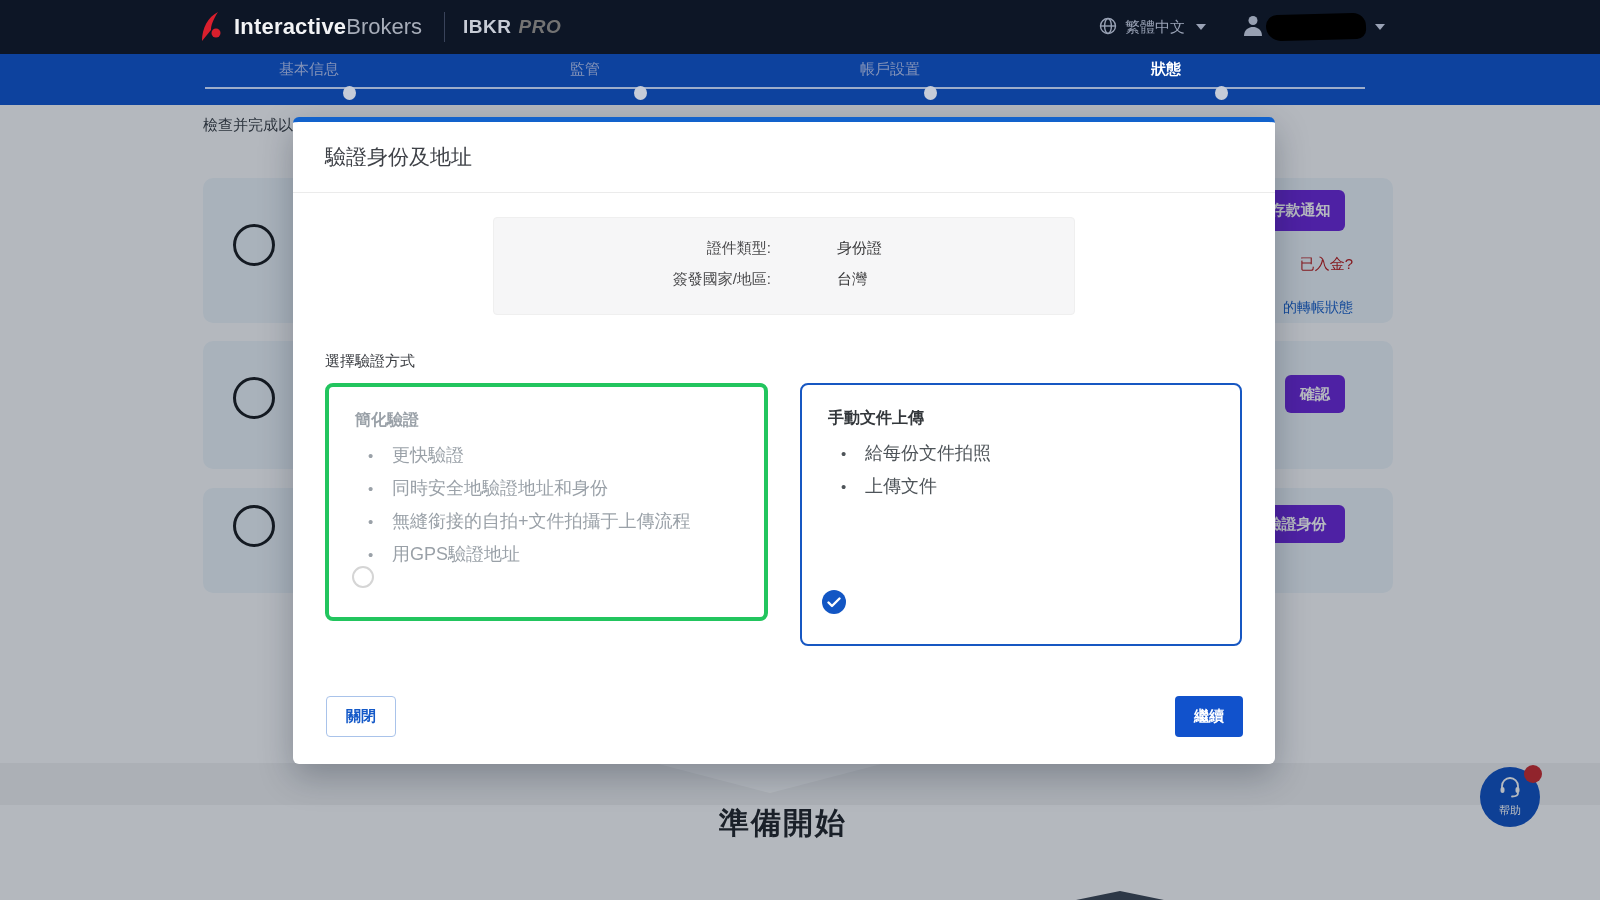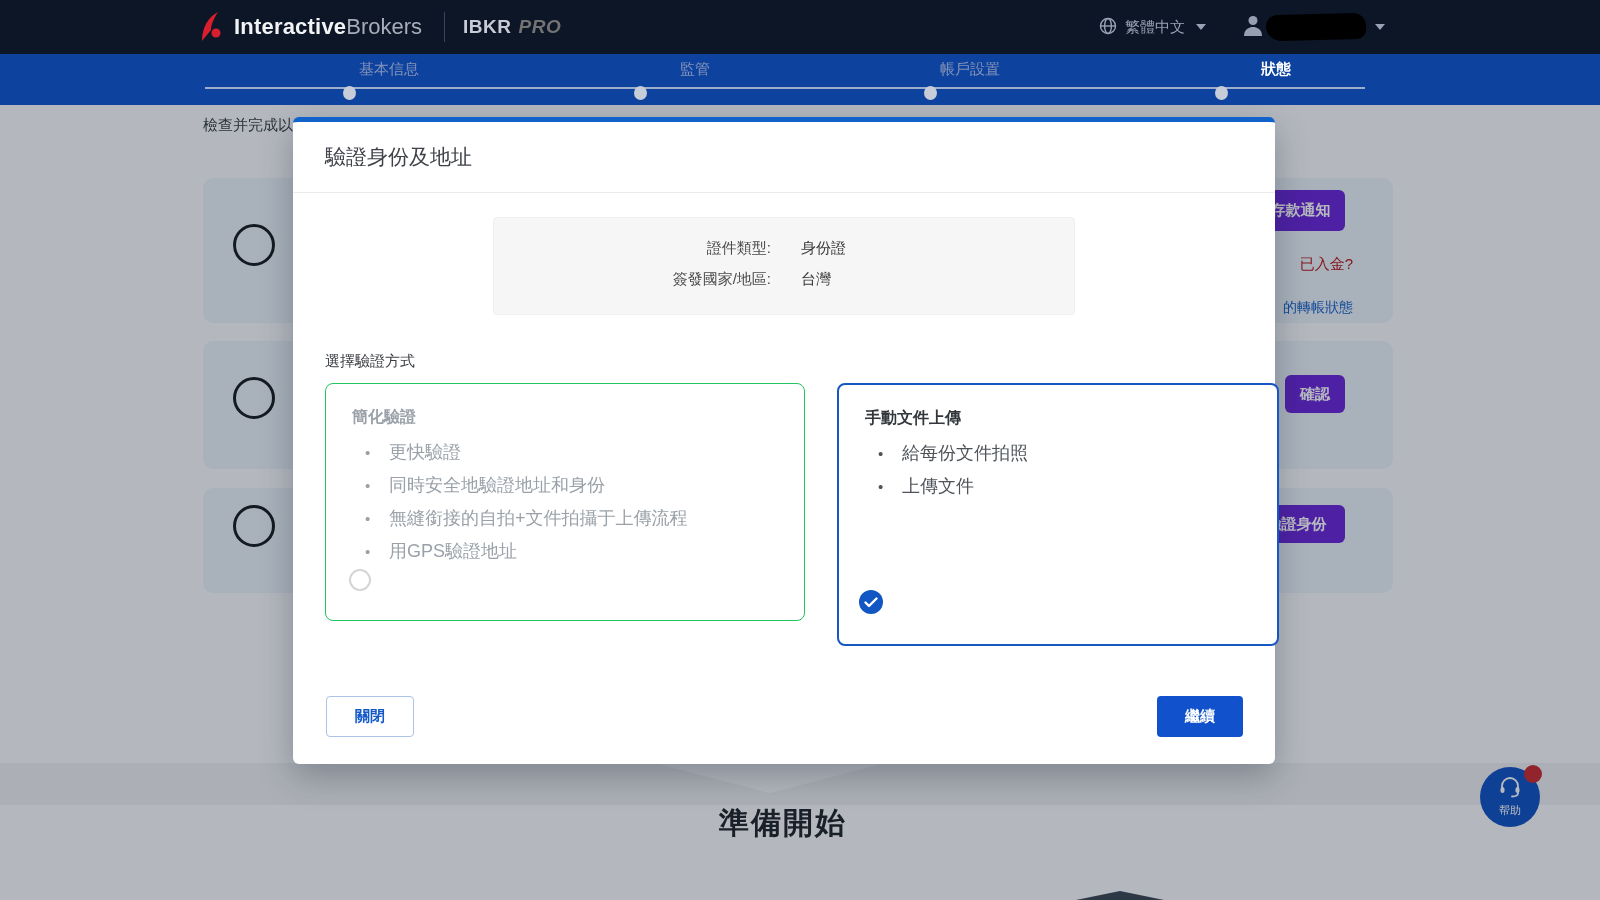--- a/index.html
+++ b/index.html
@@ -21,21 +21,21 @@
   .lang-select{display:flex;align-items:center;gap:8px;color:#99a2b5;font-size:15px;cursor:pointer;}
   .user-menu{display:flex;align-items:center;gap:6px;cursor:pointer;}
   .caret{width:0;height:0;border-left:5px solid transparent;border-right:5px solid transparent;
     border-top:6px solid #99a2b5;margin-left:3px;}
   .redacted-user{width:100px;height:26px;background:#000;border-radius:12px 14px 10px 16px;
     transform:rotate(-1.5deg);margin-left:-6px;}
 
   
   .progress-bar{position:absolute;left:0;top:54px;width:1600px;height:51px;background:#0d429e;z-index:20;}
   .progress-line{position:absolute;left:205px;top:33px;width:1160px;height:2px;background:#c2c8d4;opacity:.8;}
-  .progress-step{position:absolute;top:6px;width:140px;text-align:right;cursor:pointer;}
+  .progress-step{position:absolute;top:6px;width:140px;text-align:left;cursor:pointer;}
   .progress-step .step-label{font-size:15px;color:#8493b8;display:block;margin-bottom:7px;}
   .progress-step.active .step-label{color:#ffffff;font-weight:bold;}
   .progress-step .step-dot{width:13px;height:14px;border-radius:50%;background:#c6ccd8;margin:0 auto;}
 
   
   .content{position:absolute;left:0;top:105px;width:1600px;height:795px;background:#fdfdfe;}
 
   .bg-intro{position:absolute;left:203px;top:11px;font-size:15px;color:#3a3f46;white-space:nowrap;}
   .bg-card{position:absolute;left:203px;width:1190px;background:#edf4fa;border-radius:10px;}
   .bg-card.c1{top:73px;height:145px;}
@@ -64,47 +64,47 @@
   .dim-overlay{position:absolute;inset:0;background:rgba(2,16,34,0.29);z-index:5;}
 
   
   .modal{position:absolute;left:293px;top:12px;width:982px;height:647px;background:#fff;
     border-radius:6px;border-top:5px solid #1262cc;z-index:10;box-shadow:0 12px 34px rgba(10,20,40,.28);}
   .modal-header{height:71px;display:flex;align-items:center;padding:0 32px;border-bottom:1px solid #ebebeb;}
   .modal-title{font-size:21px;color:#3f4248;font-weight:400;}
 
   .doc-info{position:absolute;left:200px;top:95px;width:582px;background:#f6f6f7;border:1px solid #efefef;
     border-radius:4px;padding:15px 0 19px 0;}
-  .doc-row{display:flex;align-items:center;height:31px;font-size:15px;}
+  .doc-row{display:flex;align-items:center;height:31px;font-size:15px;gap:36px;}
   .doc-label{width:277px;text-align:right;color:#4a4a4c;}
   .doc-value{margin-left:30px;color:#38383a;}
   .redacted-id{width:118px;height:23px;background:#000;border-radius:11px 13px 9px 12px;
     margin-left:30px;transform:rotate(-1deg);}
 
   .section-label{position:absolute;left:32px;top:230px;font-size:15px;color:#3a3d42;}
 
   .options-row{position:absolute;left:32px;top:261px;display:flex;gap:32px;align-items:flex-start;}
   .option-card{position:relative;border-radius:8px;background:#fff;cursor:pointer;}
-  .option-card.unselected{width:480px;height:238px;border:1px solid #22c55e;}
+  .option-card.unselected{width:443px;height:238px;border:4px solid #22c55e;}
   .option-card.selected{width:442px;height:263px;border:2px solid #1757c2;}
   .option-title{font-size:16px;font-weight:bold;margin:23px 0 14px 26px;}
   .option-card.unselected .option-title{color:#9aa1a8;}
   .option-card.selected .option-title{color:#33373b;}
   .bullet-row{display:flex;align-items:flex-start;height:33px;font-size:18px;padding-left:39px;}
   .bullet-row::before{content:"•";width:24px;font-size:15px;line-height:21px;}
   .option-card.unselected .bullet-row{color:#9aa1a8;}
   .option-card.selected .bullet-row{color:#4e5459;}
   .bullet-text{line-height:21px;}
   .radio-empty{position:absolute;left:23px;bottom:29px;width:22px;height:22px;border-radius:50%;
     border:2px solid #d5d5d5;background:#fff;}
   .radio-checked{position:absolute;left:20px;bottom:30px;width:24px;height:24px;border-radius:50%;
     background:#1256c4;display:flex;align-items:center;justify-content:center;}
 
   .modal-footer{position:absolute;left:33px;right:32px;top:574px;display:flex;justify-content:space-between;}
-  .btn{height:41px;padding:0 28px;font-size:15px;font-weight:bold;border-radius:4px;cursor:pointer;
+  .btn{height:41px;padding:0 19px;font-size:15px;font-weight:bold;border-radius:4px;cursor:pointer;
     font-family:inherit;}
   .btn-outline{background:#fff;border:1px solid #a9c3ea;color:#1459c8;}
   .btn-solid{background:#1152cc;border:none;color:#fff;}
 </style>
 </head>
 <body>
 
 <div class="app-header">
   <div class="brand">
     <span class="brand-mark">

